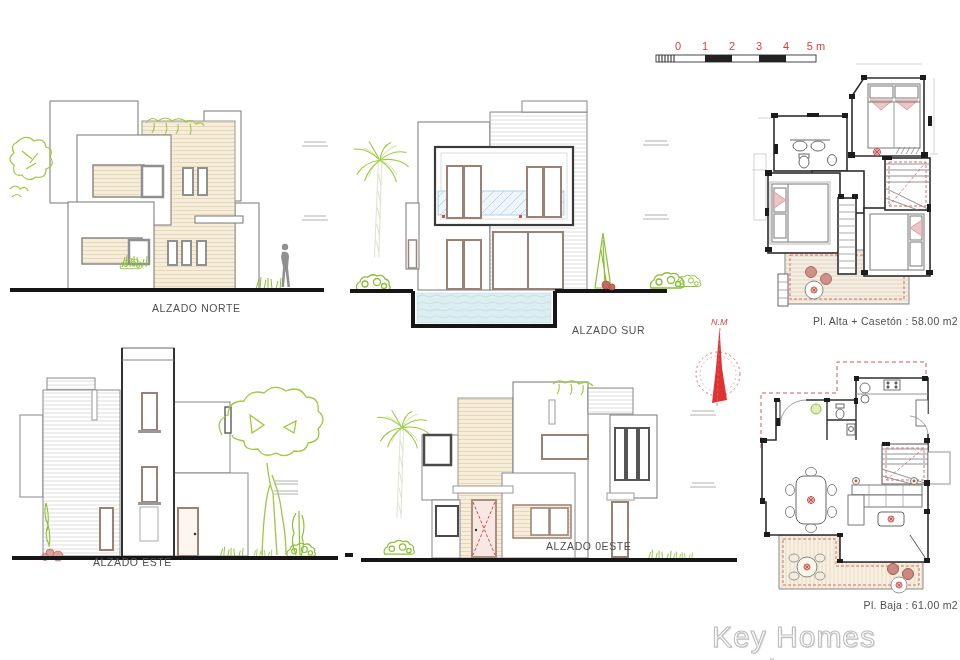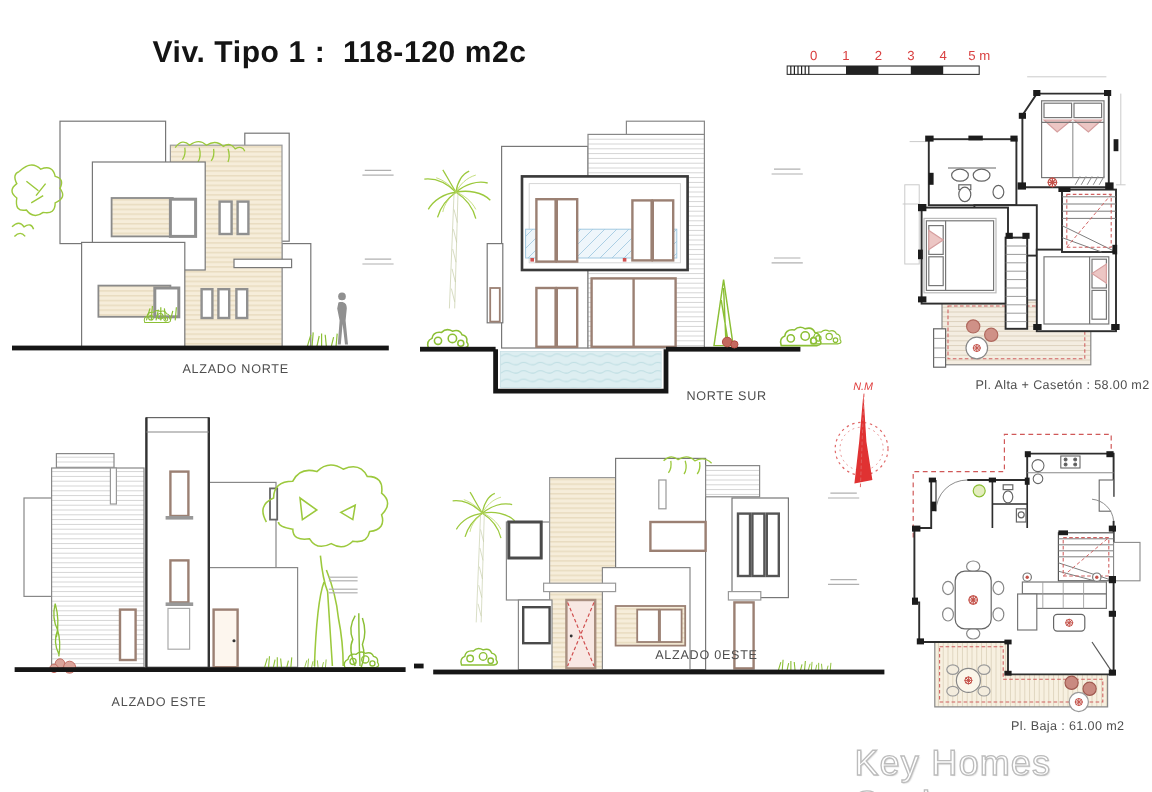--- a/index.html
+++ b/index.html
@@ -93,21 +93,20 @@
       </symbol>
       <symbol id="redPlant" viewBox="0 0 12 12" overflow="visible">
         <g stroke="#c4524a" stroke-width="1" fill="none">
           <circle cx="6" cy="6" r="3.5"></circle>
           <path d="M6,2 V10 M2,6 H10 M3.2,3.2 L8.8,8.8 M8.8,3.2 L3.2,8.8"></path>
         </g>
       </symbol>
     </defs>
   </svg>
 
-  <div class="title">Viv. Tipo 1 :  118-120 m2c</div>
 
   <svg class="drawing" style="left:648px;top:34px" width="180" height="38" viewBox="0 0 180 38">
     <g font-size="11" fill="#d94040" text-anchor="middle" font-family="Liberation Sans, sans-serif">
       <text x="30" y="16">0</text>
       <text x="57" y="16">1</text>
       <text x="84" y="16">2</text>
       <text x="111" y="16">3</text>
       <text x="138" y="16">4</text>
       <text x="168" y="16">5 m</text>
     </g>
@@ -211,21 +210,21 @@
     </g>
     <g fill="#c4695f" stroke="#b04a40" stroke-width="0.8">
       <circle cx="271" cy="195" r="4"></circle>
         <circle cx="277" cy="197" r="3"></circle>
     </g>
     <use href="#bushG" x="312" y="180" width="40" height="20"></use>
     <use href="#bushG" x="338" y="183" width="30" height="15"></use>
     <use href="#lvlMark" x="308" y="48" width="26" height="10"></use>
     <use href="#lvlMark" x="308" y="122" width="26" height="10"></use>
   </svg>
-  <div class="elev-label" style="left:572px;top:324px">NORTE SUR</div>
+  <div class="elev-label" style="left:572px;top:324px">ALZADO SUR</div>
 
   <svg class="drawing" style="left:12px;top:335px" width="328" height="240" viewBox="0 0 328 240">
     <g>
       <rect x="8" y="80" width="23" height="82" fill="#fff" stroke="#888"></rect>
       <rect x="35" y="43" width="48" height="12" fill="url(#pGrayH)" stroke="#888"></rect>
       <rect x="31" y="55" width="77" height="166" fill="url(#pGrayH)" stroke="#888"></rect>
       <rect x="80" y="55" width="5" height="30" fill="#fff" stroke="#999"></rect>
       <rect x="110" y="13" width="52" height="208" fill="#fff" stroke="#666"></rect>
       <rect x="162" y="67" width="56" height="71" fill="#fff" stroke="#888"></rect>
       <rect x="162" y="138" width="74" height="83" fill="#fff" stroke="#888"></rect>
@@ -269,21 +268,21 @@
         <line x1="262" y1="159" x2="286" y2="159"></line>
     </g>
     <g fill="none" stroke="#8bbf35" stroke-width="1.2">
       <path d="M284,178 q-6,10 -2,20 q-4,8 2,22 M290,180 q4,12 0,22 q3,9 -1,19 M287,176 q0,20 1,44"></path>
     </g>
     <use href="#bushG" x="272" y="206" width="34" height="17"></use>
     <use href="#grassG" x="206" y="210" width="28" height="13"></use>
     <use href="#grassG" x="240" y="212" width="22" height="11"></use>
     <rect x="0" y="221" width="326" height="4" fill="#161616"></rect>
   </svg>
-  <div class="elev-label" style="left:93px;top:579px">ALZADO ESTE</div>
+  <div class="elev-label" style="left:93px;top:556px">ALZADO ESTE</div>
 
   <svg class="drawing" style="left:345px;top:362px" width="398" height="212" viewBox="0 0 398 212">
     <use href="#palmTree" x="26" y="18" width="62" height="174"></use>
     <use href="#bushG" x="36" y="176" width="36" height="18"></use>
     <g>
       <rect x="77" y="73" width="37" height="65" fill="#fff" stroke="#888"></rect>
       <rect x="113" y="36" width="55" height="160" fill="url(#pBeigeH)" stroke="#999"></rect>
       <rect x="168" y="20" width="75" height="176" fill="#fff" stroke="#777"></rect>
       <rect x="157" y="111" width="73" height="85" fill="#fff" stroke="#888"></rect>
       <rect x="243" y="26" width="45" height="26" fill="url(#pGrayH)" stroke="#888"></rect>
@@ -518,17 +517,17 @@
       <rect x="172" y="128" width="6" height="6"></rect>
         <rect x="172" y="157" width="6" height="5"></rect>
       <rect x="85" y="181" width="6" height="4"></rect>
         <rect x="85" y="207" width="6" height="4"></rect>
       <rect x="172" y="206" width="6" height="5"></rect>
         <rect x="102" y="46" width="4" height="6"></rect>
       <rect x="24" y="66" width="4" height="8"></rect>
         <rect x="130" y="90" width="8" height="4"></rect>
     </g>
   </svg>
-  <div class="plan-label" style="left:731px;top:599px">Pl. Baja : 61.00 m2</div>
+  <div class="plan-label" style="left:752px;top:599px">Pl. Baja : 61.00 m2</div>
 
   <div class="watermark">Key Homes Spain</div>
 
 </div>
 
 </body></html>

